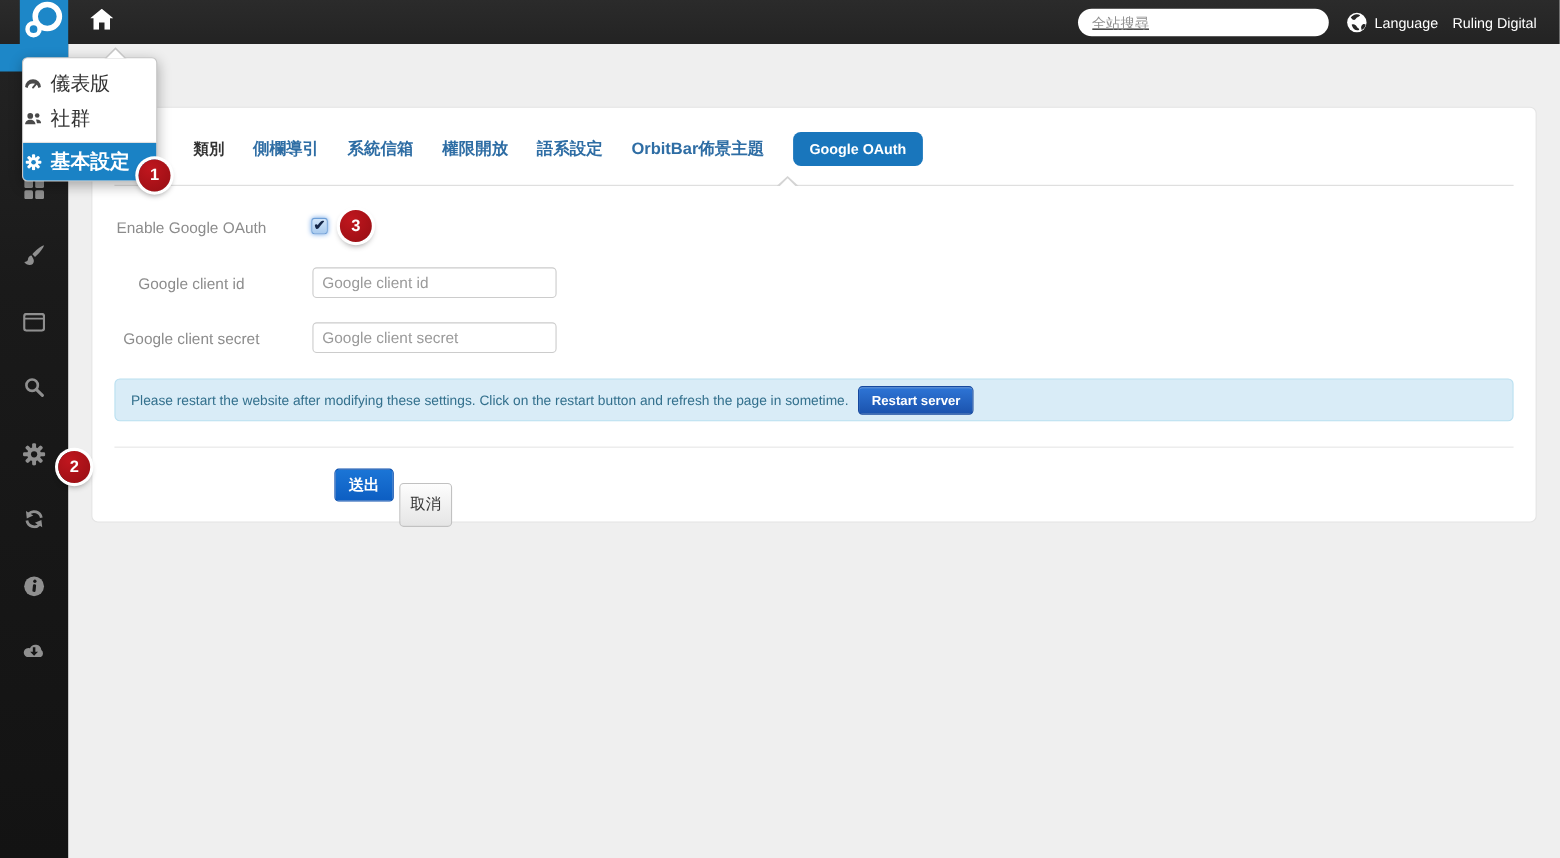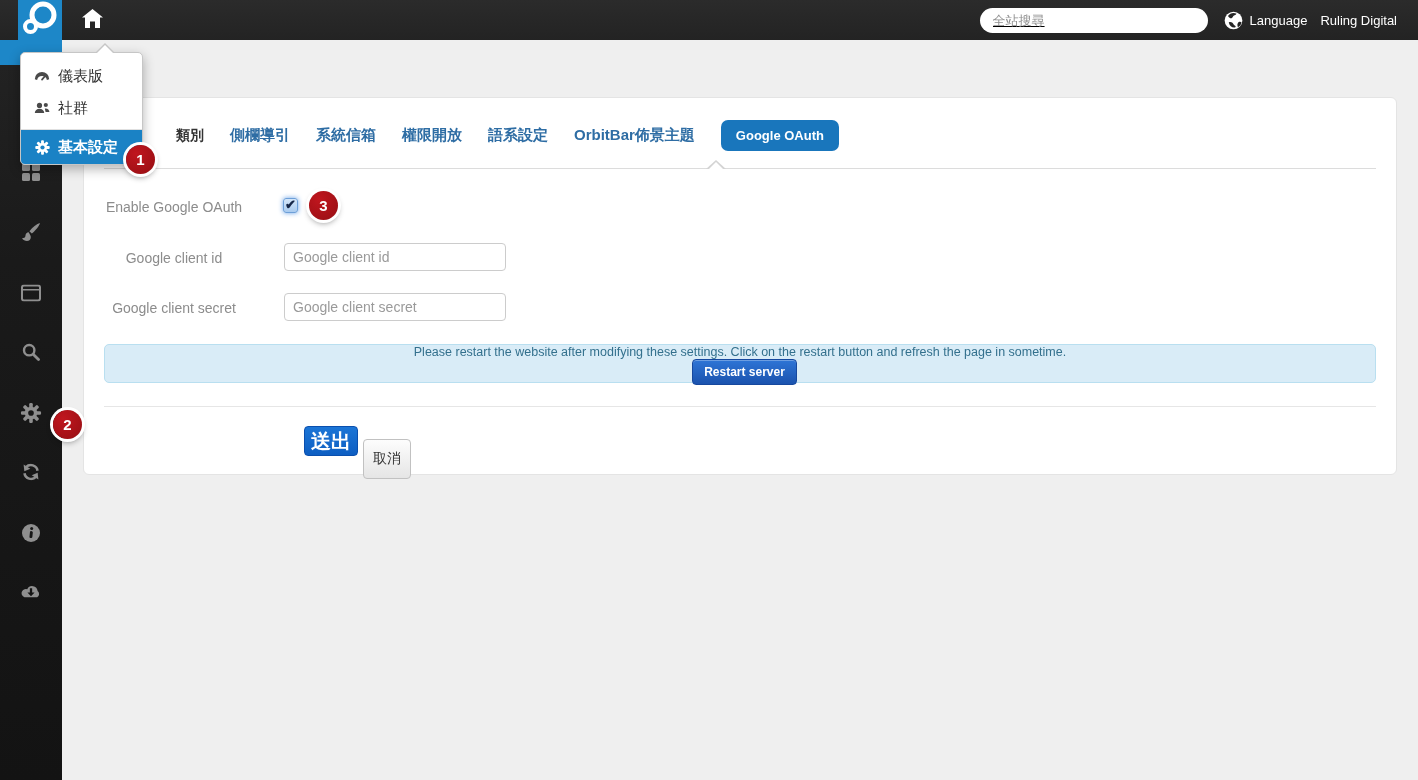--- a/index.html
+++ b/index.html
@@ -35,22 +35,22 @@
   
   .menu-panel { position:absolute; left:20px; top:52px; width:123px; background:#fff;
                 border:1px solid #c6c6c6; border-radius:5px;
                 box-shadow:0 4px 12px rgba(0,0,0,.3); z-index:50; padding-top:7px; }
   .menu-caret-outer { position:absolute; top:-10px; left:74px; width:0; height:0;
                       border-left:10px solid transparent; border-right:10px solid transparent;
                       border-bottom:10px solid #c6c6c6; }
   .menu-caret-inner { position:absolute; top:-8px; left:76px; width:0; height:0;
                       border-left:8px solid transparent; border-right:8px solid transparent;
                       border-bottom:8px solid #fff; }
-  .menu-item { height:32px; display:flex; align-items:center; padding-left:12px;
-               font-size:15px; color:#333; cursor:pointer; }
+  .menu-item { height:32px; display:flex; align-items:center; 
+               font-size:18px; color:#333; cursor:pointer; }
   .menu-item .mi-ic { width:18px; display:flex; justify-content:center; margin-right:7px; }
   .menu-divider { border-top:1px solid #e0e0e0; margin-top:5px; }
   .menu-item.active { height:34px; background:#1a82c5; color:#fff; font-weight:bold;
                       border-radius:0 0 4px 4px; }
 
   
   .marker { position:absolute; width:29px; height:29px; border-radius:50%;
             background:radial-gradient(circle at 35% 30%, #c0161e, #960e13);
             color:#fff; font-size:15px; font-weight:bold;
             display:flex; align-items:center; justify-content:center;
@@ -83,31 +83,31 @@
               display:flex; align-items:center; justify-content:center; }
   .checkbox .check { color:#152647; font-size:13px; font-weight:bold; line-height:1;
                      margin-top:-2px; }
   .text-input { position:absolute; left:200px; width:222px; height:28px;
                 border:1px solid #ccc; border-radius:4px; padding:0 8px;
                 font-size:14px; color:#444; font-family:"Liberation Sans", sans-serif; outline:none; }
   .text-input::placeholder { color:#9a9a9a; }
 
   .alert { position:absolute; left:20px; right:20px; top:246px; height:39px;
            background:#d9ecf7; border:1px solid #b9dff0; border-radius:5px;
-           display:flex; align-items:center; padding:0 14px;flex-direction:column; }
+           display:flex; align-items:center; padding:0 14px; }
   .alert-text { font-size:12.5px; color:#33708d; font-weight:500; }
   .restart-btn { margin-left:9px; padding:5px 11px; font-size:12px; font-weight:bold; color:#fff;
                  background:linear-gradient(#2e75d6,#1b53ae); border:1px solid #16489e;
                  border-radius:4px; cursor:pointer; box-shadow:inset 0 1px 0 rgba(255,255,255,.3);
                  font-family:"Liberation Sans", sans-serif; }
   .hr { position:absolute; left:20px; right:20px; top:308px; border-top:1px solid #e6e6e6; }
 
   .btn-submit { position:absolute; left:220px; top:328px; width:54px; height:30px;
                 background:linear-gradient(#1b75d6,#0d5ec2); border:1px solid #0a4fae;
-                border-radius:4px; color:#fff; font-size:20px; font-weight:bold; cursor:pointer;
+                border-radius:4px; color:#fff; font-size:14px; font-weight:bold; cursor:pointer;
                 font-family:"Liberation Sans", sans-serif; }
   .btn-cancel { position:absolute; left:279px; top:328px; width:48px; height:40px;
                 background:linear-gradient(#fdfdfd,#e5e5e5); border:1px solid #c1c1c1;
                 border-radius:4px; color:#333; font-size:14px; cursor:pointer;
                 font-family:"Liberation Sans", sans-serif;margin-top:13px; }
 </style>
 </head>
 <body>
 
 <div class="topbar">

